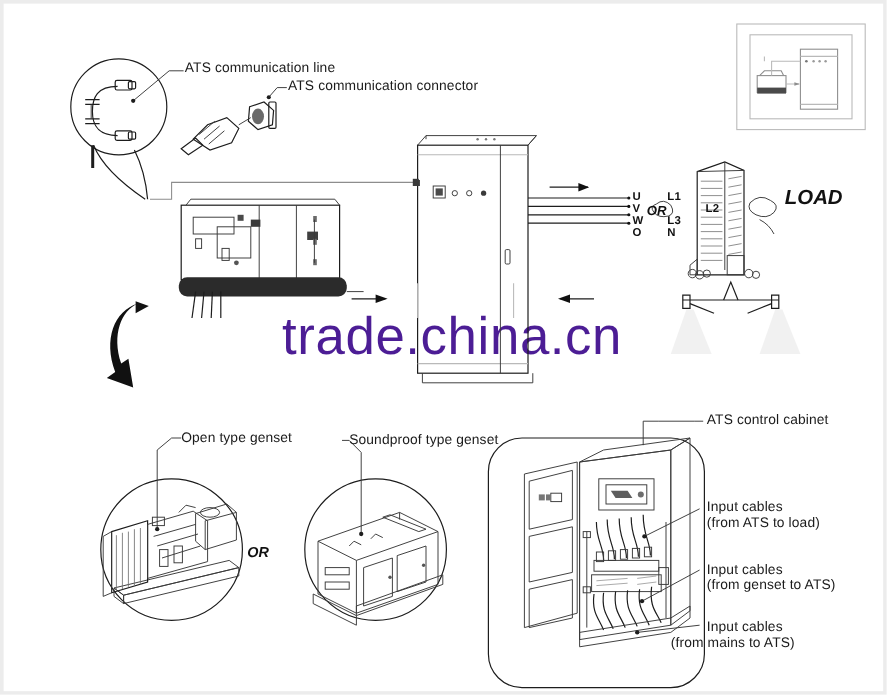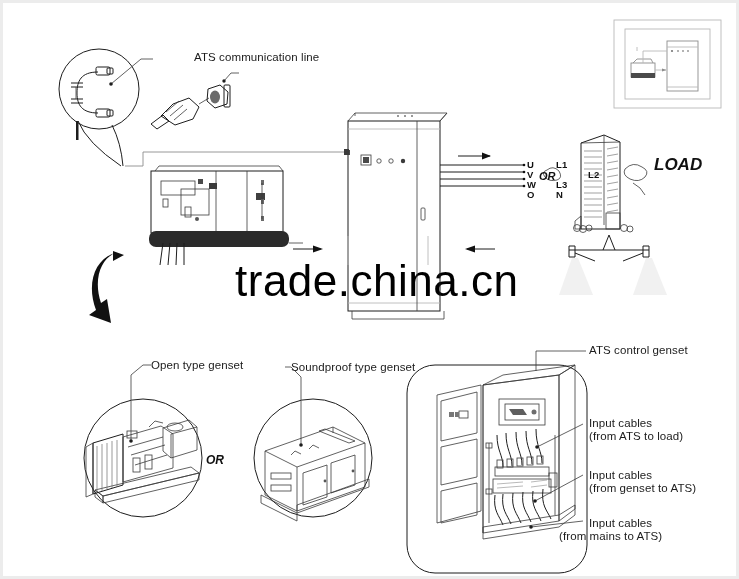--- a/index.html
+++ b/index.html
@@ -4,21 +4,21 @@
 <style>
   html,body{margin:0;padding:0;background:#fff;}
   body{font-family:"Liberation Sans",sans-serif;}
   #page{position:relative;width:739px;height:579px;background:#ffffff;
         box-sizing:border-box;border:3px solid #ececec;overflow:hidden;}
   .lbl{position:absolute;font-size:11.5px;color:#1b1b1b;white-space:pre;line-height:13px;letter-spacing:.1px;}
   .or{position:absolute;font-size:12px;font-weight:bold;font-style:italic;color:#111;}
   .orsm{position:absolute;font-size:11px;font-weight:bold;font-style:italic;color:#111;}
   .load{position:absolute;font-size:17px;font-weight:bold;font-style:italic;color:#111;}
   .phase{position:absolute;font-size:9.5px;font-weight:bold;color:#111;line-height:9.5px;letter-spacing:.2px;}
-  .wm{position:absolute;font-size:44px;color:#000000;font-family:"Liberation Sans",sans-serif;
+  .wm{position:absolute;font-size:44px;color:#4c1d95;font-family:"Liberation Sans",sans-serif;
       letter-spacing:.5px;white-space:nowrap;}
   svg{position:absolute;left:0;top:0;overflow:visible;}
   .ln{stroke:#1d1d1d;stroke-width:1;fill:none;}
   .lnt{stroke:#3a3a3a;stroke-width:.8;fill:none;}
   .lng{stroke:#8d8d8d;stroke-width:.9;fill:none;}
   .lnvg{stroke:#b9b9b9;stroke-width:.9;fill:none;}
 </style>
 </head>
 <body>
 
@@ -376,28 +376,29 @@
       <circle cx="534" cy="444" r="1.8" fill="#1d1d1d"></circle>
       <path d="M532 498 L580 472" class="lnt"></path>
       <circle cx="532" cy="498" r="1.8" fill="#1d1d1d"></circle>
       <path d="M528 524 L580 518" class="lnt"></path>
       <circle cx="528" cy="524" r="1.8" fill="#1d1d1d"></circle>
     </g>
 
     <line x1="576" y1="348" x2="583" y2="348" class="lnt"></line>
   </svg>
 
-  <div class="lbl" style="left:151px;top:48px;margin-left:40px;">ATS communication line</div>
-
+  <div class="lbl" style="left:151px;top:48px;">ATS communication line</div>
+
+  <div class="lbl" style="left:237px;top:63px;">ATS communication connector</div>
 
   <div class="lbl" style="left:148px;top:356px;">Open type genset</div>
 
   <div class="lbl" style="left:288px;top:358px;">Soundproof type genset</div>
 
-  <div class="lbl" style="left:586px;top:341px;">ATS control genset</div>
+  <div class="lbl" style="left:586px;top:341px;">ATS control cabinet</div>
 
   <div class="lbl" style="left:586px;top:414px;">Input cables</div>
   <div class="lbl" style="left:586px;top:427px;">(from ATS to load)</div>
 
   <div class="lbl" style="left:586px;top:466px;">Input cables</div>
   <div class="lbl" style="left:586px;top:479px;">(from genset to ATS)</div>
 
   <div class="lbl" style="left:586px;top:514px;">Input cables</div>
   <div class="lbl" style="left:556px;top:527px;">(from mains to ATS)</div>
 

